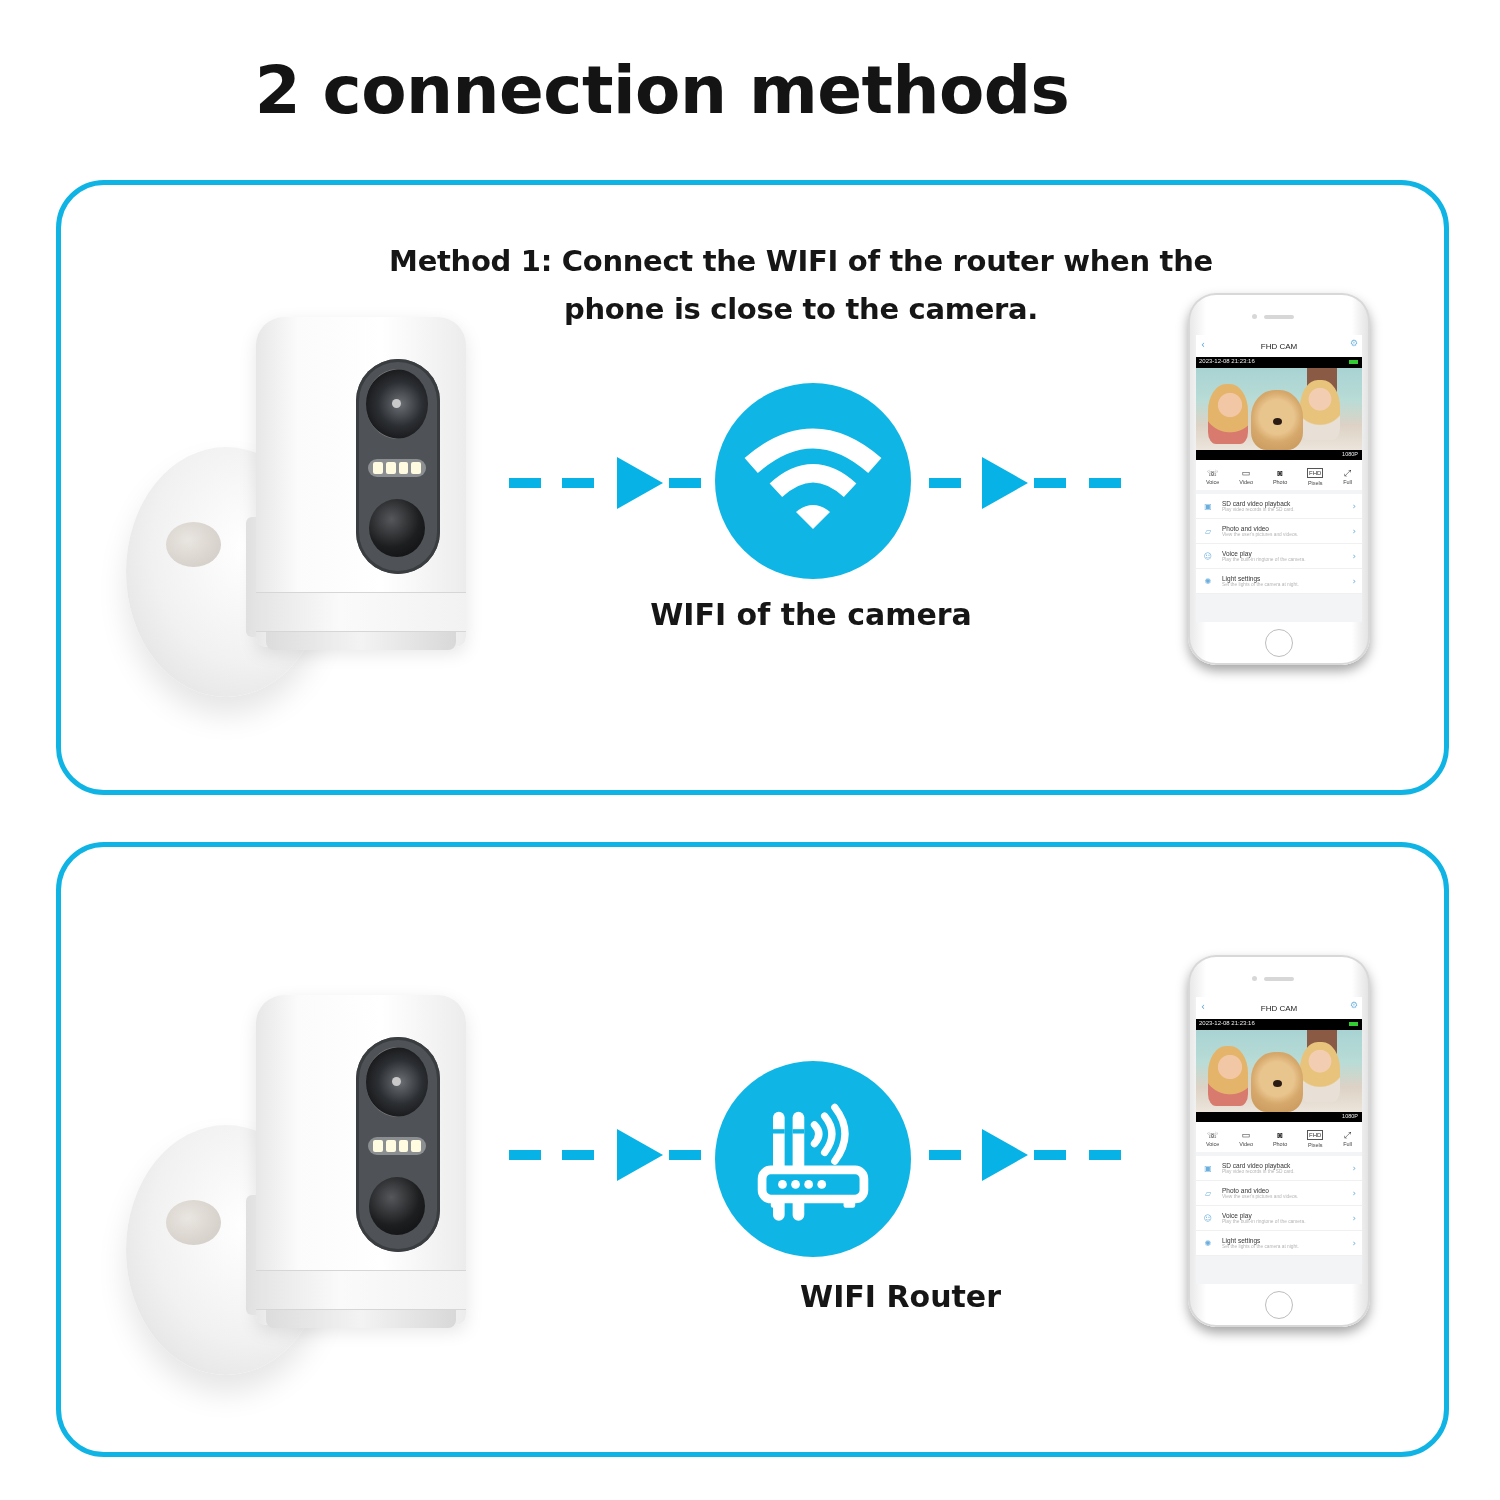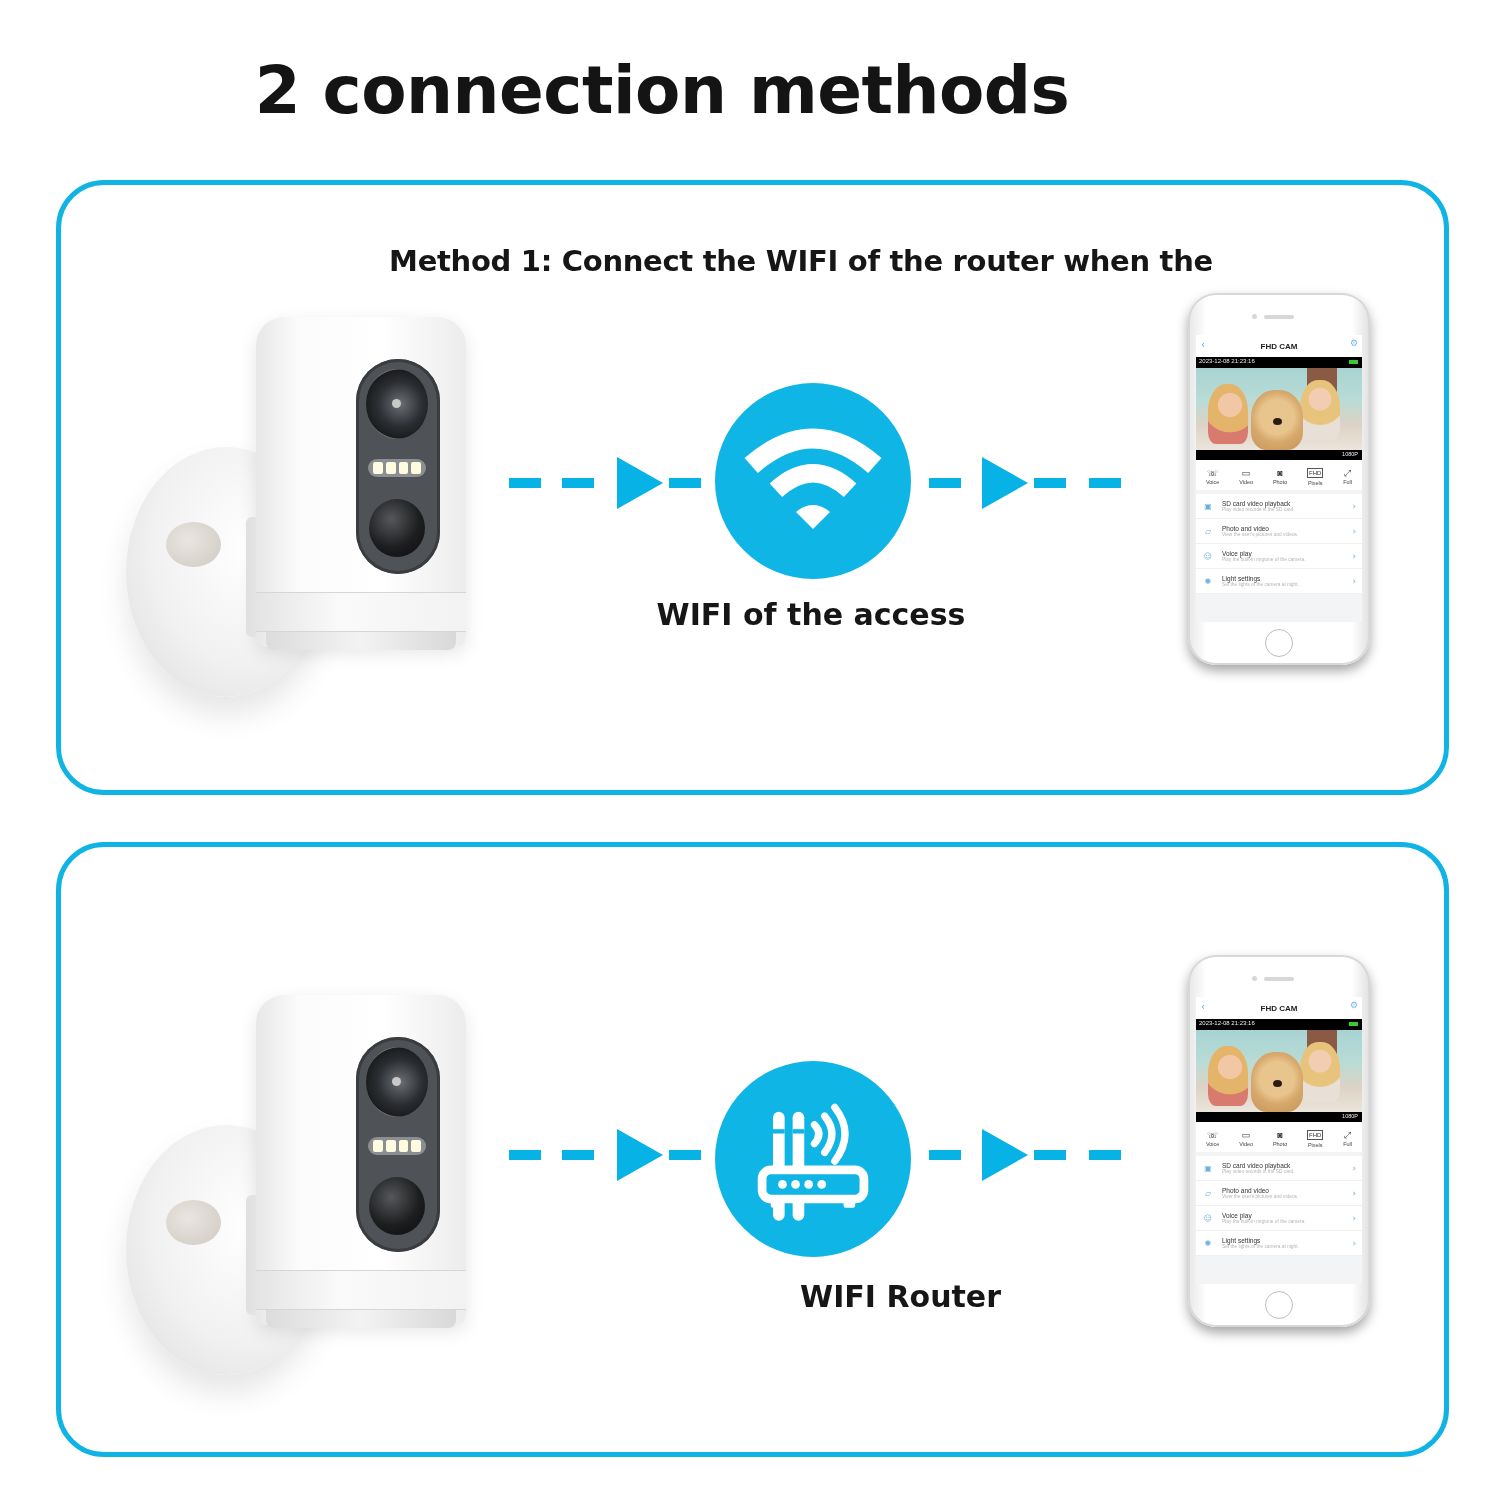--- a/index.html
+++ b/index.html
@@ -110,21 +110,21 @@
   }
   .box-1 .phone { left: 1127px; top: 108px; }
   .box-2 .phone { left: 1127px; top: 108px; }
   .phone-speaker { position: absolute; left: 76px; top: 22px; width: 30px; height: 4px; border-radius: 2px; background: #d7d7d7; }
   .phone-cam-dot { position: absolute; left: 64px; top: 21px; width: 5px; height: 5px; border-radius: 50%; background: #d7d7d7; }
   .phone-screen {
     position: absolute; left: 8px; top: 42px; width: 166px; height: 287px; background: #f3f4f6; overflow: hidden;
   }
   .app-header { height: 22px; background: #fff; position: relative; display: flex; align-items: center; justify-content: center; }
   .app-back { position: absolute; left: 5px; top: 4px; font-size: 10px; color: #58a6d8; }
-  .app-title { font-size: 8px; font-weight: bold; color: #222; font-family: "Liberation Sans", sans-serif; }
+  .app-title { font-size: 8px; font-weight: normal; color: #222; font-family: "Liberation Sans", sans-serif; }
   .app-gear { position: absolute; right: 4px; top: 3px; font-size: 9px; color: #7ab7e0; }
   .video-top {
     height: 11px; background: #000; color: #eee; font-size: 6px; padding: 1px 3px; position: relative;
     font-family: "Liberation Sans", sans-serif;
   }
   .battery { position: absolute; right: 4px; top: 3px; width: 9px; height: 4px; border: 1px solid #3c3; background: #3c3; }
   .video-frame {
     height: 82px; position: relative; overflow: hidden;
     background: linear-gradient(180deg, #a8d3d3 0%, #b9dcd6 40%, #ddd2c5 70%, #ece5db 100%);
   }
@@ -152,20 +152,21 @@
   }
 </style>
 </head>
 <body>
 
 <div class="page-title">2 connection methods</div>
 
 <section class="method-box box-1">
   <div class="method-caption">
     <div>Method 1: Connect the WIFI of the router when the</div>
+    <div>phone is close to the camera.</div>
   </div>
 
   <div class="camera">
     <div class="cam-mount">
         <div class="cam-mount-hole"></div>
       </div>
     <div class="cam-neck"></div>
     <div class="cam-body"></div>
     <div class="cam-ring"></div>
     <div class="cam-base"></div>
@@ -189,21 +190,21 @@
   </div>
 
   <div class="hub-icon">
     <svg width="170" height="170" viewBox="0 0 220 200">
       <path d="M30 80 Q110 10 190 80" fill="none" stroke="#fff" stroke-width="26" stroke-linecap="butt"></path>
       <path d="M62 112 Q110 68 158 112" fill="none" stroke="#fff" stroke-width="24" stroke-linecap="butt"></path>
       <path d="M88 140 Q110 122 132 140 L110 162 Z" fill="#fff"></path>
     </svg>
   </div>
 
-  <div class="hub-label">WIFI of the access</div>
+  <div class="hub-label">WIFI of the camera</div>
 
   <div class="flow flow-right">
     <div class="dash" style="left:0"></div>
     <div class="arrow-head" style="left:53px"></div>
     <div class="dash" style="left:105px"></div>
     <div class="dash" style="left:160px"></div>
   </div>
 
   <div class="phone">
     <div class="phone-cam-dot"></div>

